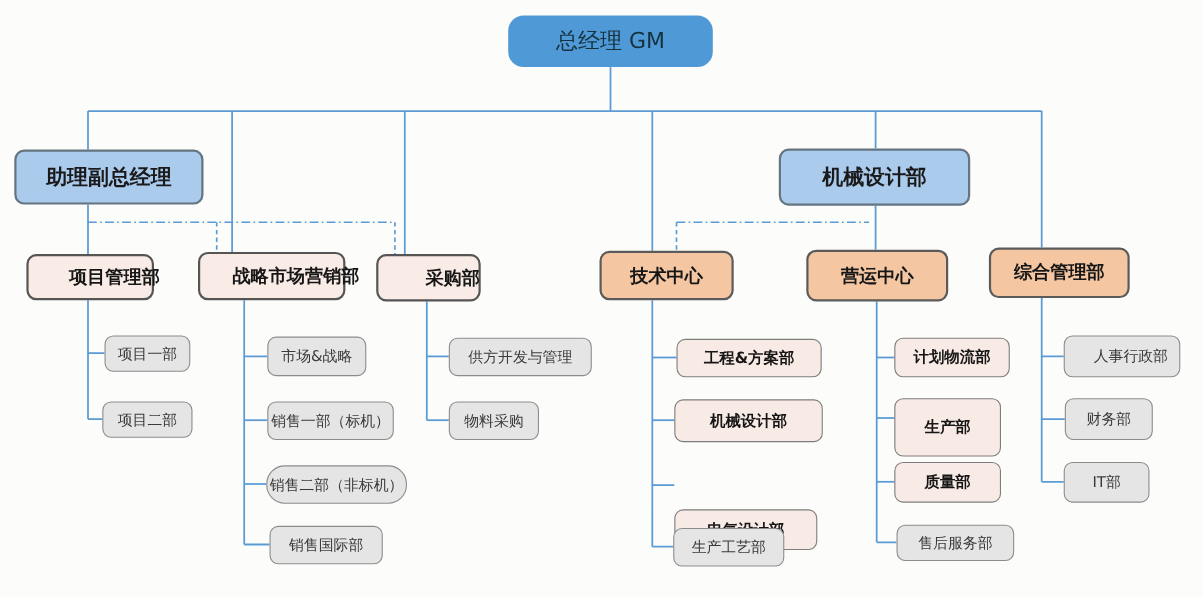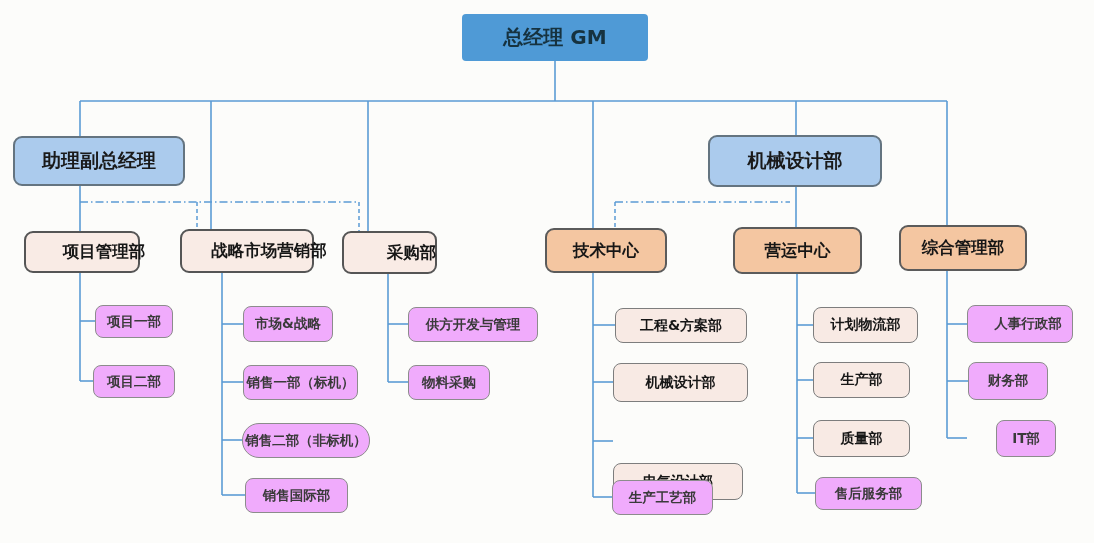--- a/index.html
+++ b/index.html
@@ -14,46 +14,46 @@
   .node{
     position:absolute;
     display:flex;align-items:center;justify-content:center;
     box-sizing:border-box;
     white-space:nowrap;
     color:#1e1e1e;
     z-index:2;
   }
   .gm{
     background:#4f9ad6;
-    border-radius:4px;
-    font-size:20px;font-weight:bold;color:#16323f;
+    border-radius:14px;
+    font-size:20px;font-weight:normal;color:#16323f;
   }
   .vice{
     background:#abcbed;
     border:2px solid #647480;
     border-radius:9px;
     font-size:19px;font-weight:bold;color:#1a1a1a;
   }
   .dept-pink{
     background:#f9ebe5;
     border:2px solid #555555;
     border-radius:9px;
     font-size:16.5px;font-weight:bold;color:#161616;padding-left:44px;
   }
   .dept-peach{
     background:#f4c6a1;
     border:2px solid #5b5b5b;
     border-radius:9px;
     font-size:16.5px;font-weight:bold;color:#161616;
   }
   .leaf{
-    background:#f0abfc;
+    background:#e5e5e5;
     border:1.5px solid #8c8c8c;
     border-radius:8px;
-    font-size:13.5px;font-weight:700;color:#3a3a3a;
+    font-size:13.5px;font-weight:400;color:#3a3a3a;
   }
   .leaf-pink{
     background:#f8eae4;
     border:1.5px solid #7d7d7d;
     border-radius:8px;
     font-size:14px;font-weight:bold;color:#161616;
   }
 </style>
 </head>
 <body>
@@ -140,21 +140,21 @@
 
   <div class="node leaf" style="left:408px;top:307px;width:130px;height:35px;">供方开发与管理</div>
   <div class="node leaf" style="left:408px;top:365px;width:82px;height:35px;">物料采购</div>
 
   <div class="node leaf-pink" style="left:615px;top:308px;width:132px;height:35px;">工程&amp;方案部</div>
   <div class="node leaf-pink" style="left:613px;top:363px;width:135px;height:39px;">机械设计部</div>
   <div class="node leaf-pink" style="left:613px;top:423px;width:130px;height:37px;margin-top:40px;">电气设计部</div>
   <div class="node leaf" style="left:612px;top:480px;width:101px;height:35px;">生产工艺部</div>
 
   <div class="node leaf-pink" style="left:813px;top:307px;width:105px;height:36px;">计划物流部</div>
-  <div class="node leaf-pink" style="left:813px;top:362px;width:97px;height:36px;">生产部</div>
+  <div class="node leaf-pink" style="left:813px;top:362px;width:97px;height:53px;">生产部</div>
   <div class="node leaf-pink" style="left:813px;top:420px;width:97px;height:37px;">质量部</div>
   <div class="node leaf" style="left:815px;top:477px;width:107px;height:33px;">售后服务部</div>
 
   <div class="node leaf" style="left:967px;top:305px;width:106px;height:38px;padding-left:16px;">人事行政部</div>
   <div class="node leaf" style="left:968px;top:362px;width:80px;height:38px;">财务部</div>
-  <div class="node leaf" style="left:996px;top:420px;width:60px;height:37px;">IT部</div>
+  <div class="node leaf" style="left:967px;top:420px;width:78px;height:37px;">IT部</div>
 
 </div>
 
 </body></html>

